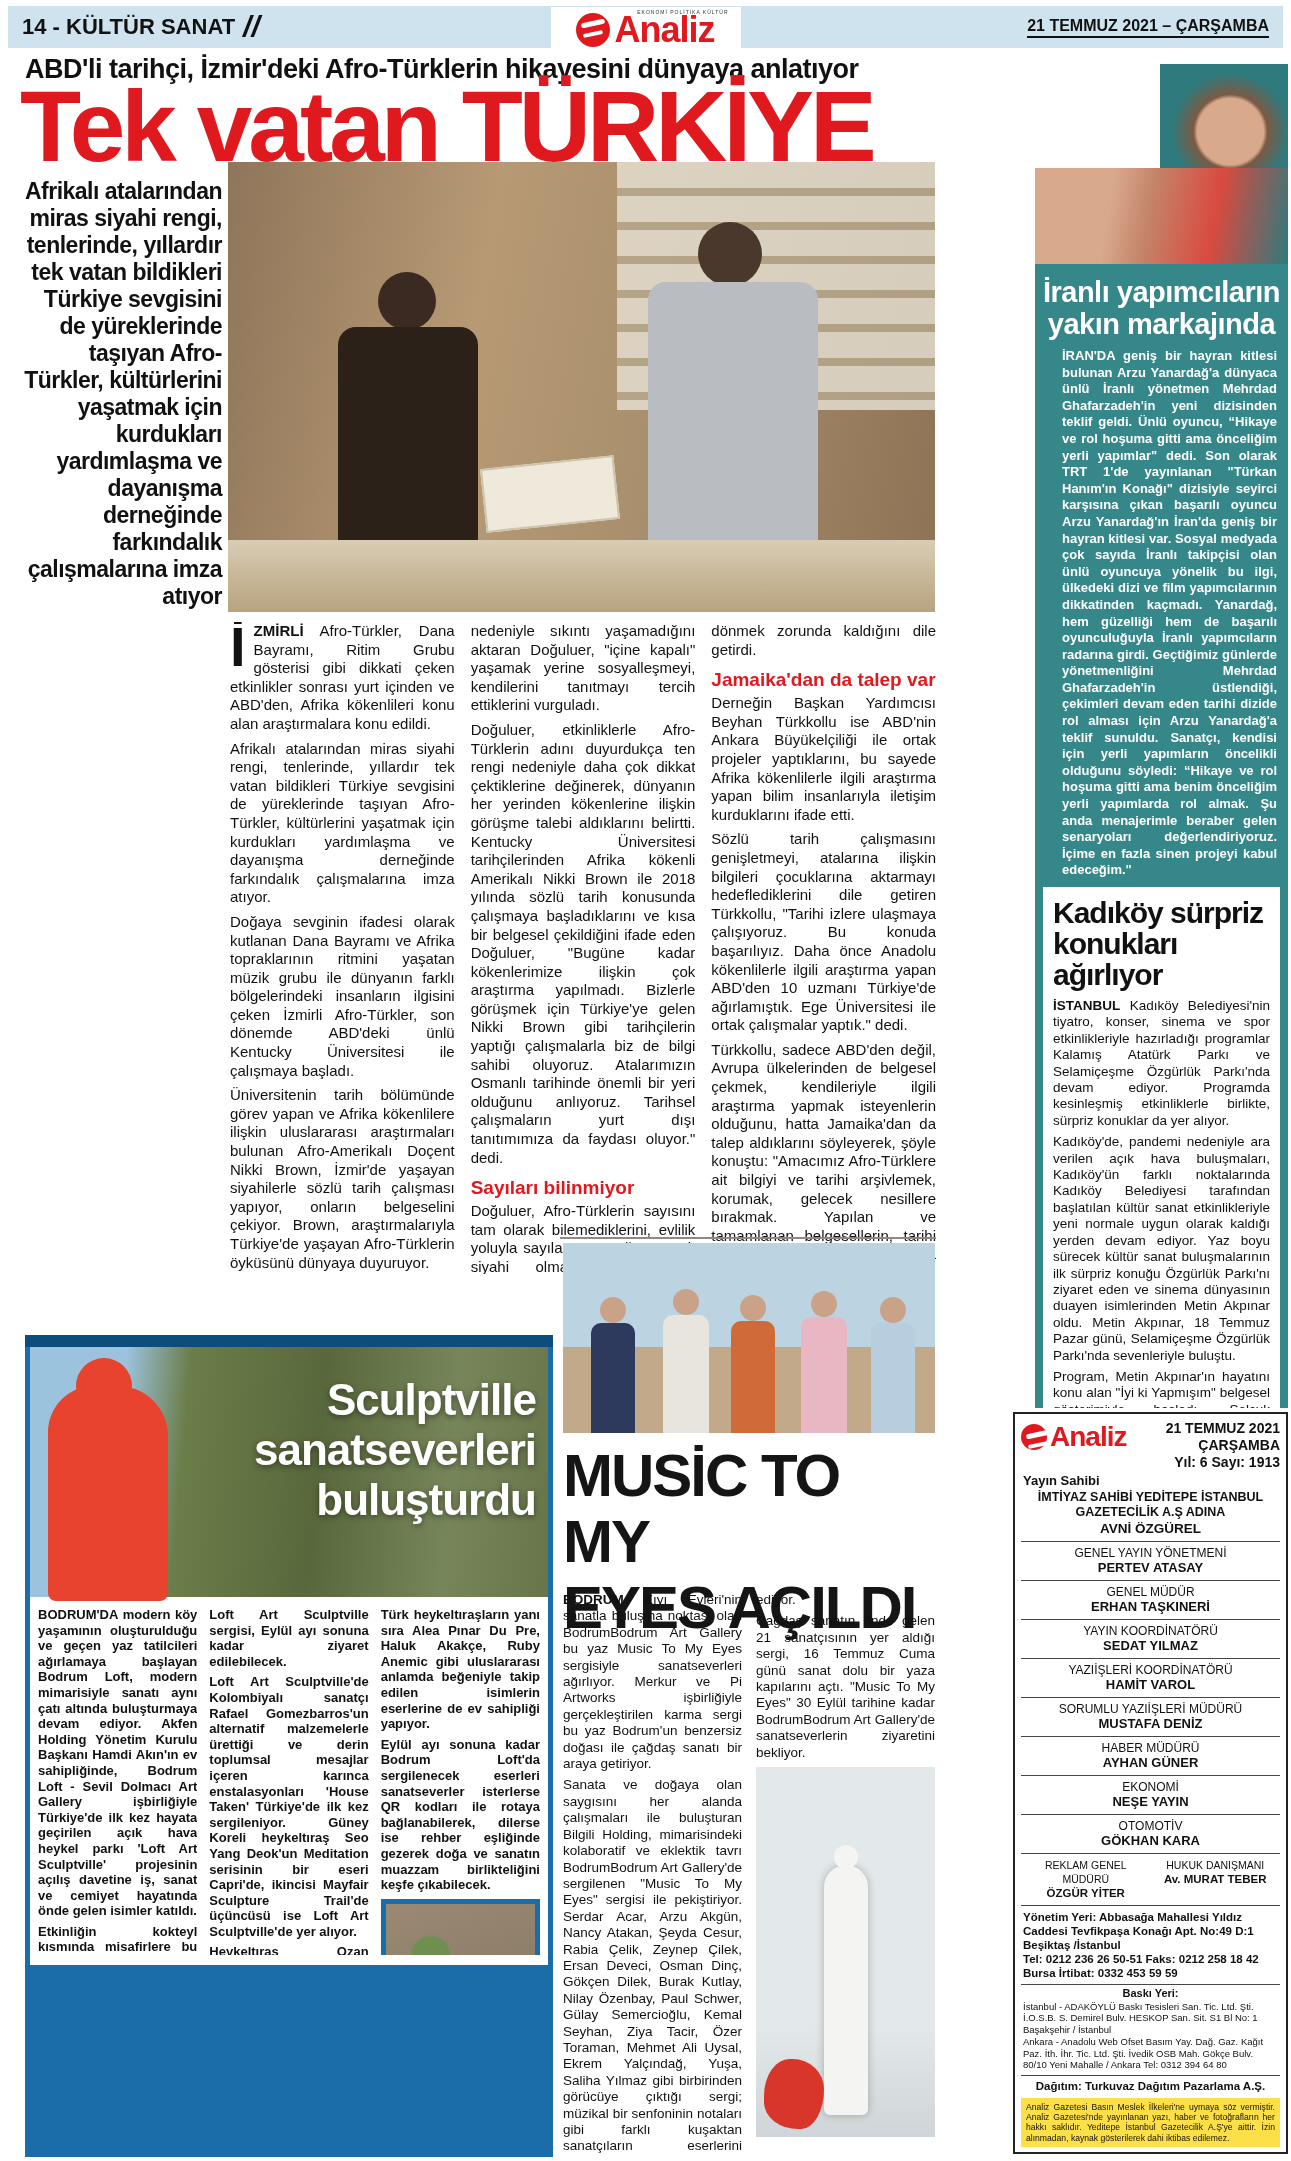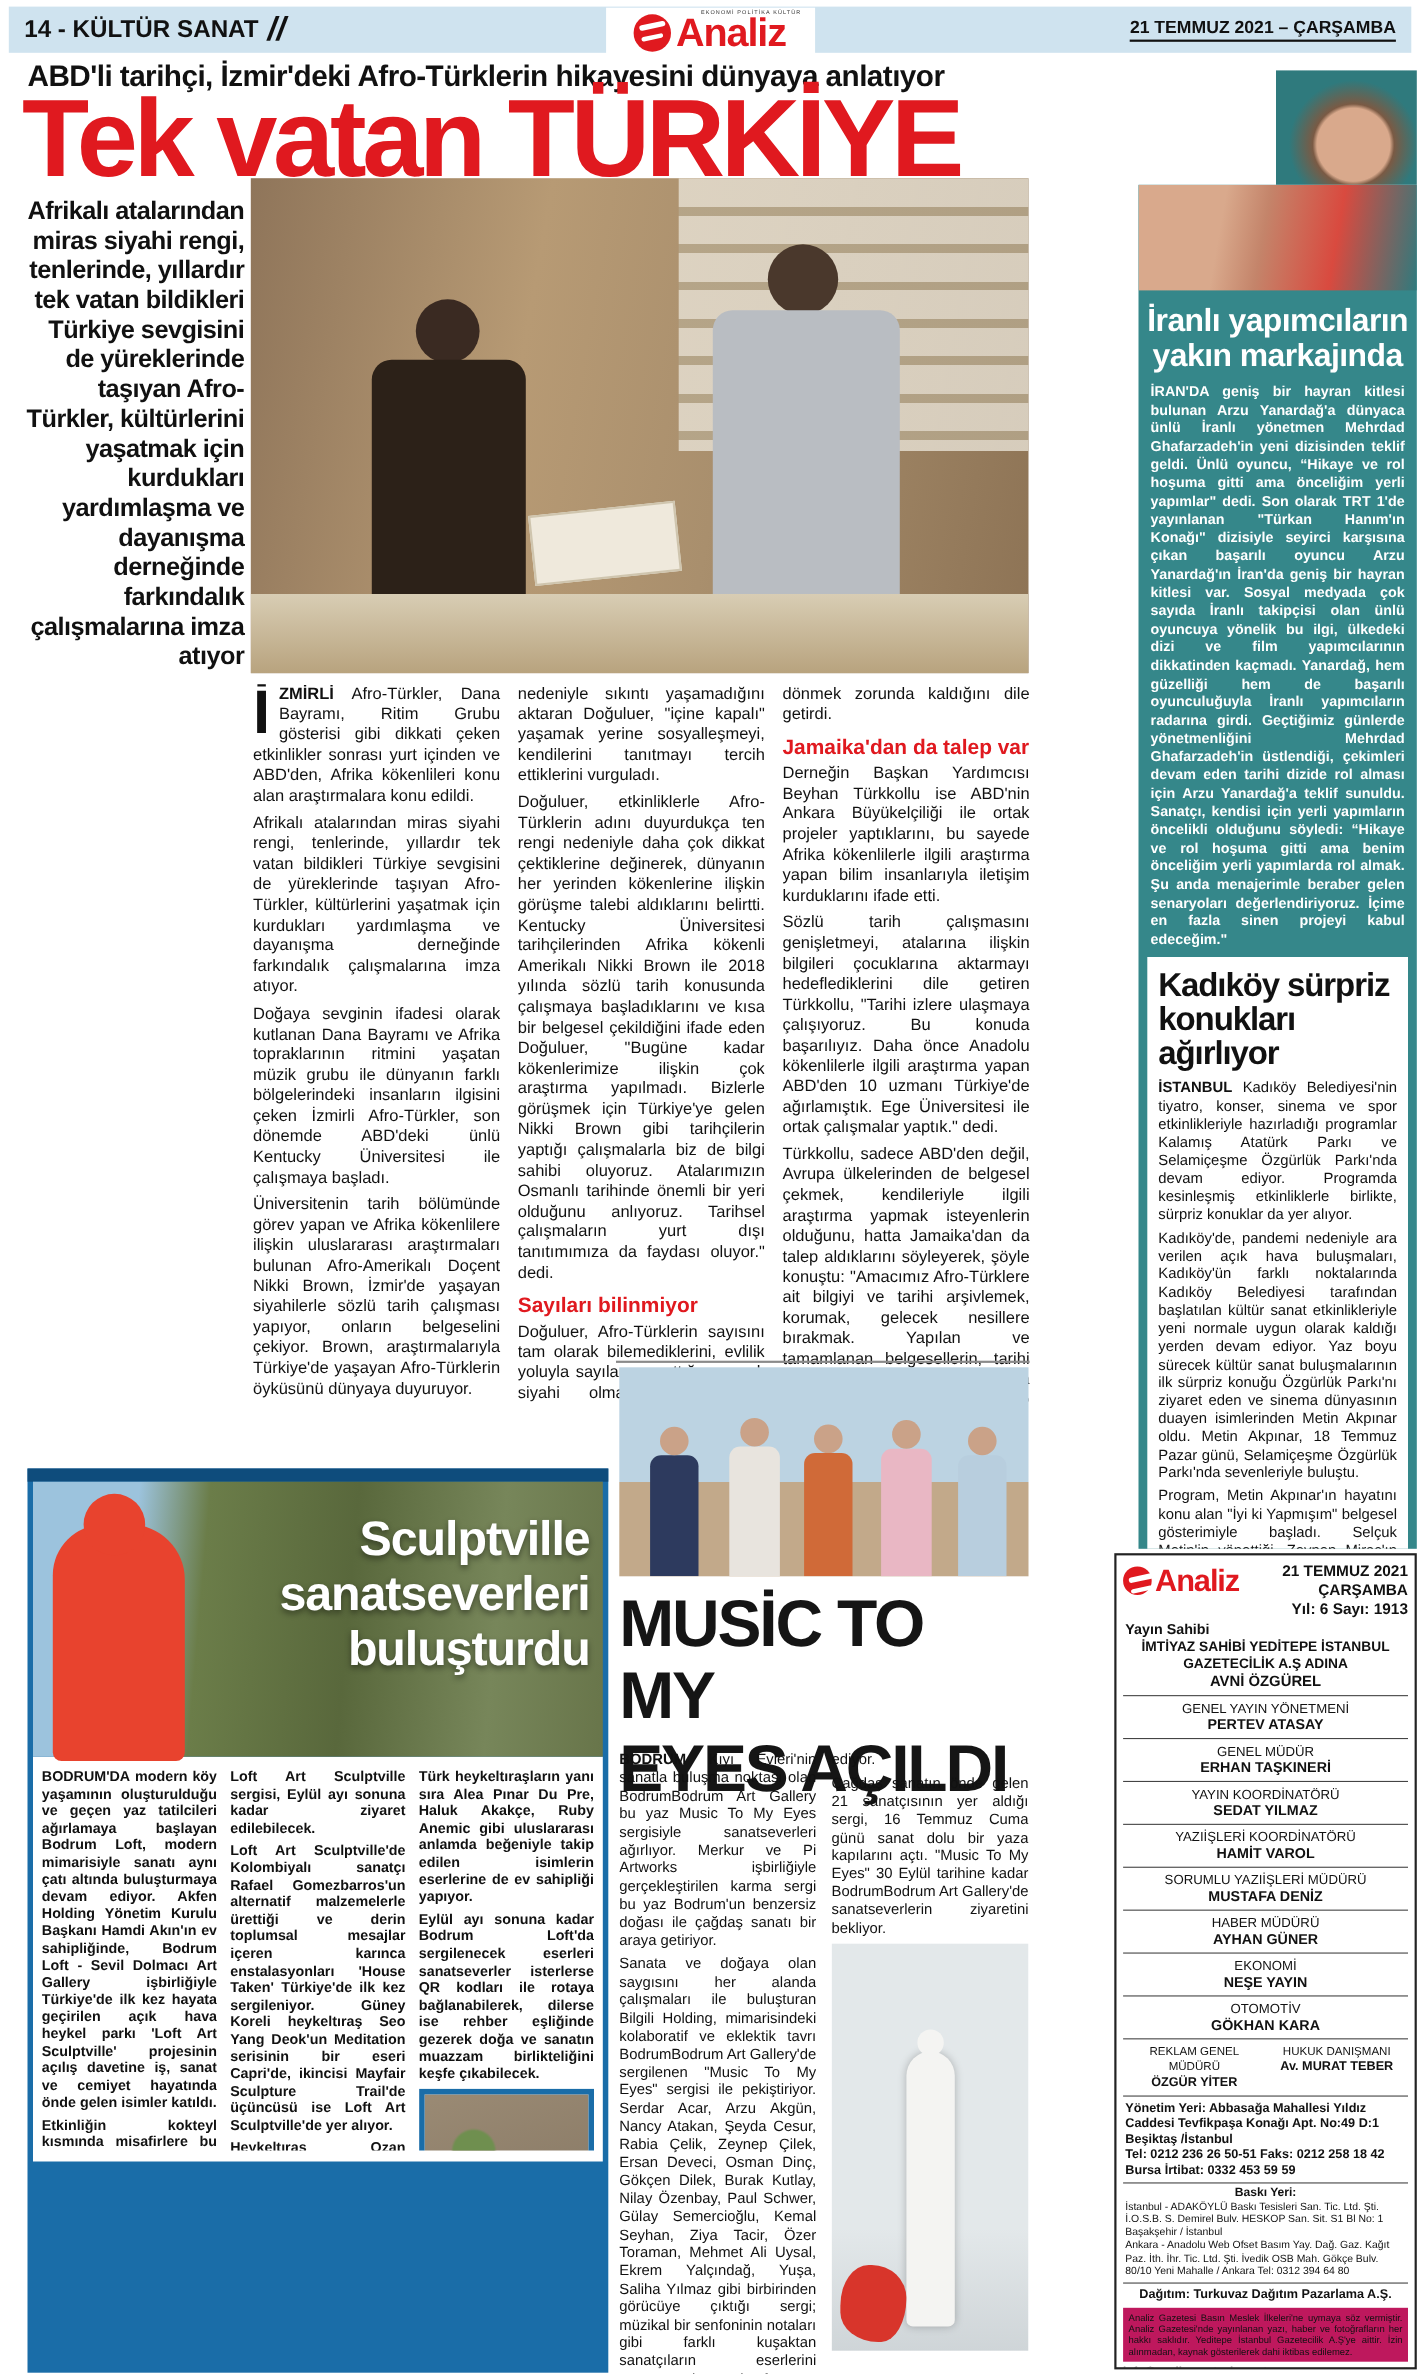--- a/index.html
+++ b/index.html
@@ -41,21 +41,21 @@
   .subhead{color:#e0191f;font-size:19px;font-weight:bold;margin:10px 0 4px 0;line-height:21px;}
   .dropcap{float:left;font-size:56px;line-height:46px;font-weight:bold;margin:2px 8px 0 0;color:#111;}
   
   #sb-corner-photo{left:1160px;top:64px;width:128px;height:104px;
      background:radial-gradient(circle at 55% 65%,#d9a98c 0 34%,#7a5a44 38%,#2f7a7d 60%);}
   #sidebar{position:absolute;left:1035px;top:168px;width:253px;height:1240px;background:#35878a;overflow:hidden;}
   #sb-photo{position:relative;width:100%;height:96px;
      background:linear-gradient(100deg,#d9a98c 0 30%,#c4846a 45%,#d94a3f 70%,#2f7a7d 100%);}
   #sb-head{color:#fff;font-size:29px;font-weight:bold;line-height:32px;text-align:center;margin:12px 6px 8px 6px;letter-spacing:-0.5px;}
   #sb-body{padding:0 11px;color:#fff;}
-  #sb-body p{font-size:13px;line-height:16.6px;font-weight:bold;text-align:justify;margin:0 0 6px 0;}
+  #sb-body p{font-size:13px;line-height:16.6px;font-weight:bold;text-align:justify;margin:0 0 6px 16px;}
   #kadikoy{margin:8px;background:#fff;padding:10px 10px 8px 10px;}
   #kd-head{font-size:30px;font-weight:bold;line-height:31px;letter-spacing:-1px;margin-bottom:8px;}
   #kd-body p{font-size:13.5px;line-height:16.4px;text-align:justify;margin:0 0 5px 0;}
   
   #loft{position:absolute;left:25px;top:1335px;width:528px;height:822px;background:#1a6da8;
         box-sizing:border-box;padding:0 5px 8px 5px;}
   #loft-topbar{height:12px;background:#0e4c7c;margin:0 -5px;}
   #loft-photo{position:relative;width:100%;height:250px;
      background:linear-gradient(95deg,#9cc3dd 0 18%,#6b7d49 30%,#59683c 55%,#77865a 80%,#68754a 100%);}
   #loft-sculpture{position:absolute;left:18px;bottom:-4px;width:120px;height:215px;background:#e8432e;
@@ -108,21 +108,21 @@
   .kname{font-size:13px;font-weight:bold;line-height:15px;}
   #imp-duo{border-top:1px solid #444;display:flex;text-align:center;}
   #imp-duo>div{flex:1;padding:4px 2px;}
   #imp-duo .krole{font-size:10.5px;}
   #imp-duo .kname{font-size:11.5px;}
   #imp-address{border-top:1px solid #444;padding:4px 2px;font-weight:bold;font-size:11.5px;line-height:14px;}
   #imp-print{border-top:1px solid #444;padding:3px 2px;font-size:9.5px;line-height:11.5px;}
   #imp-print .plabel{font-weight:bold;font-size:11px;}
   #imp-print p{margin:1px 0;}
   #imp-dist{border-top:1px solid #444;padding:4px 2px;font-weight:bold;font-size:11.5px;text-align:center;}
-  #imp-legal{background:#be185d;font-size:8.6px;line-height:10.4px;padding:4px 5px;text-align:justify;margin-top:2px;}
+  #imp-legal{background:#fde047;font-size:8.6px;line-height:10.4px;padding:4px 5px;text-align:justify;margin-top:2px;}
   #imp-foot{display:flex;align-items:center;justify-content:space-between;margin-top:3px;}
   #imp-email{font-weight:bold;font-size:10.5px;}
   #imp-pubtype{font-size:9px;}
 </style>
 </head>
 <body>
 
 <div id="page">
 
   <div id="topbar">

